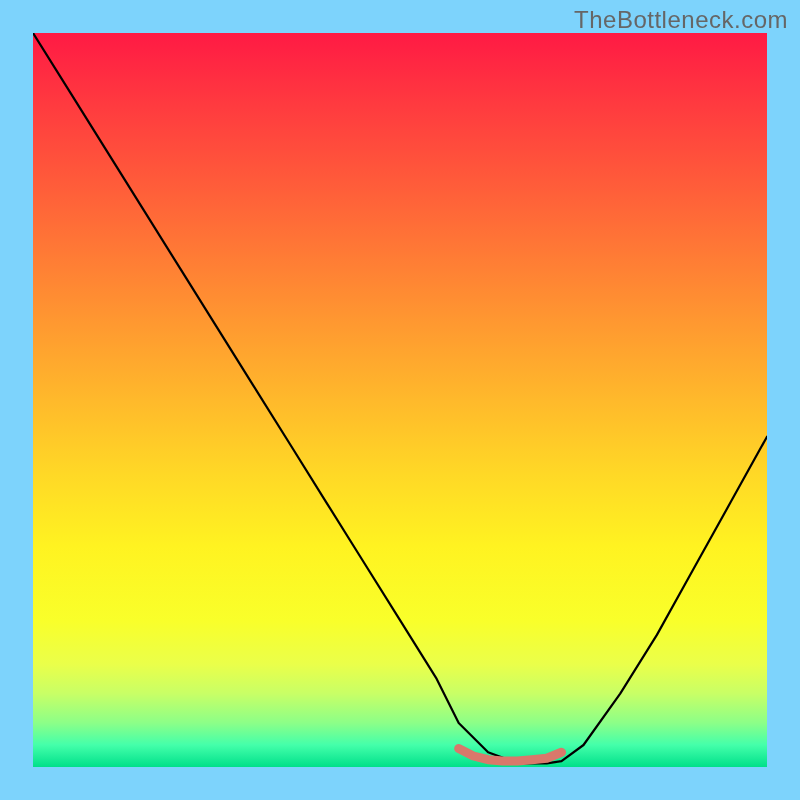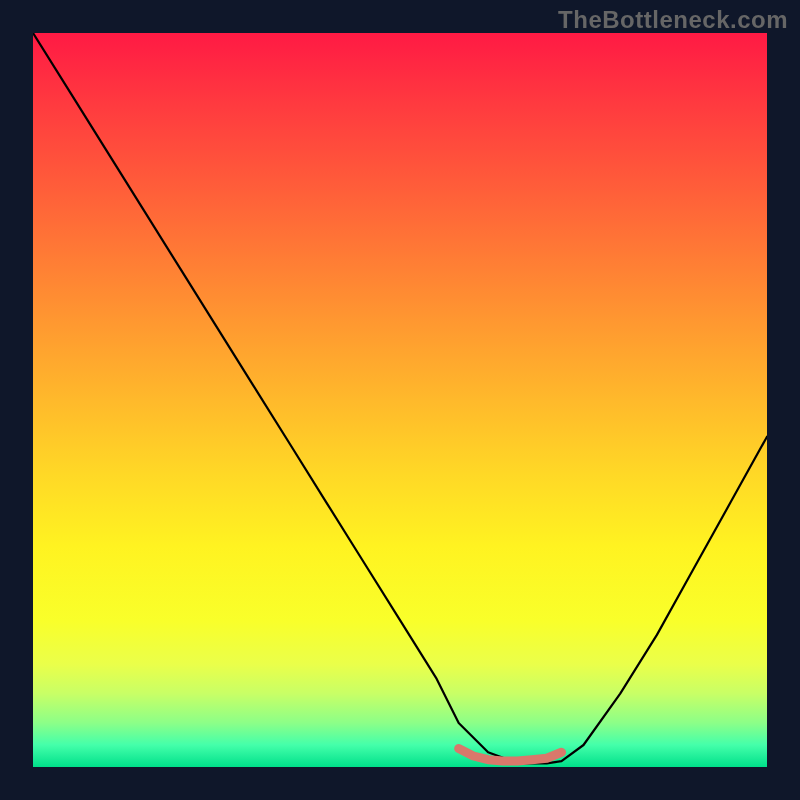--- a/index.html
+++ b/index.html
@@ -1,22 +1,21 @@
 <!DOCTYPE html>
 <html><head>
 <meta charset="utf-8">
 <style>
   * { margin: 0; padding: 0; box-sizing: border-box; }
   html, body { width: 800px; height: 800px; overflow: hidden; background: #fff; }
   .chart-container {
     position: relative;
     width: 800px;
     height: 800px;
-    background: #0f172a;
-    font-weight: bold;
+    background: #7dd3fc;
   }
   .watermark {
     position: absolute;
     top: 6px;
     right: 12px;
     font-family: Arial, Helvetica, sans-serif;
     font-size: 24px;
     color: #666;
     z-index: 10;
     letter-spacing: 0.5px;

